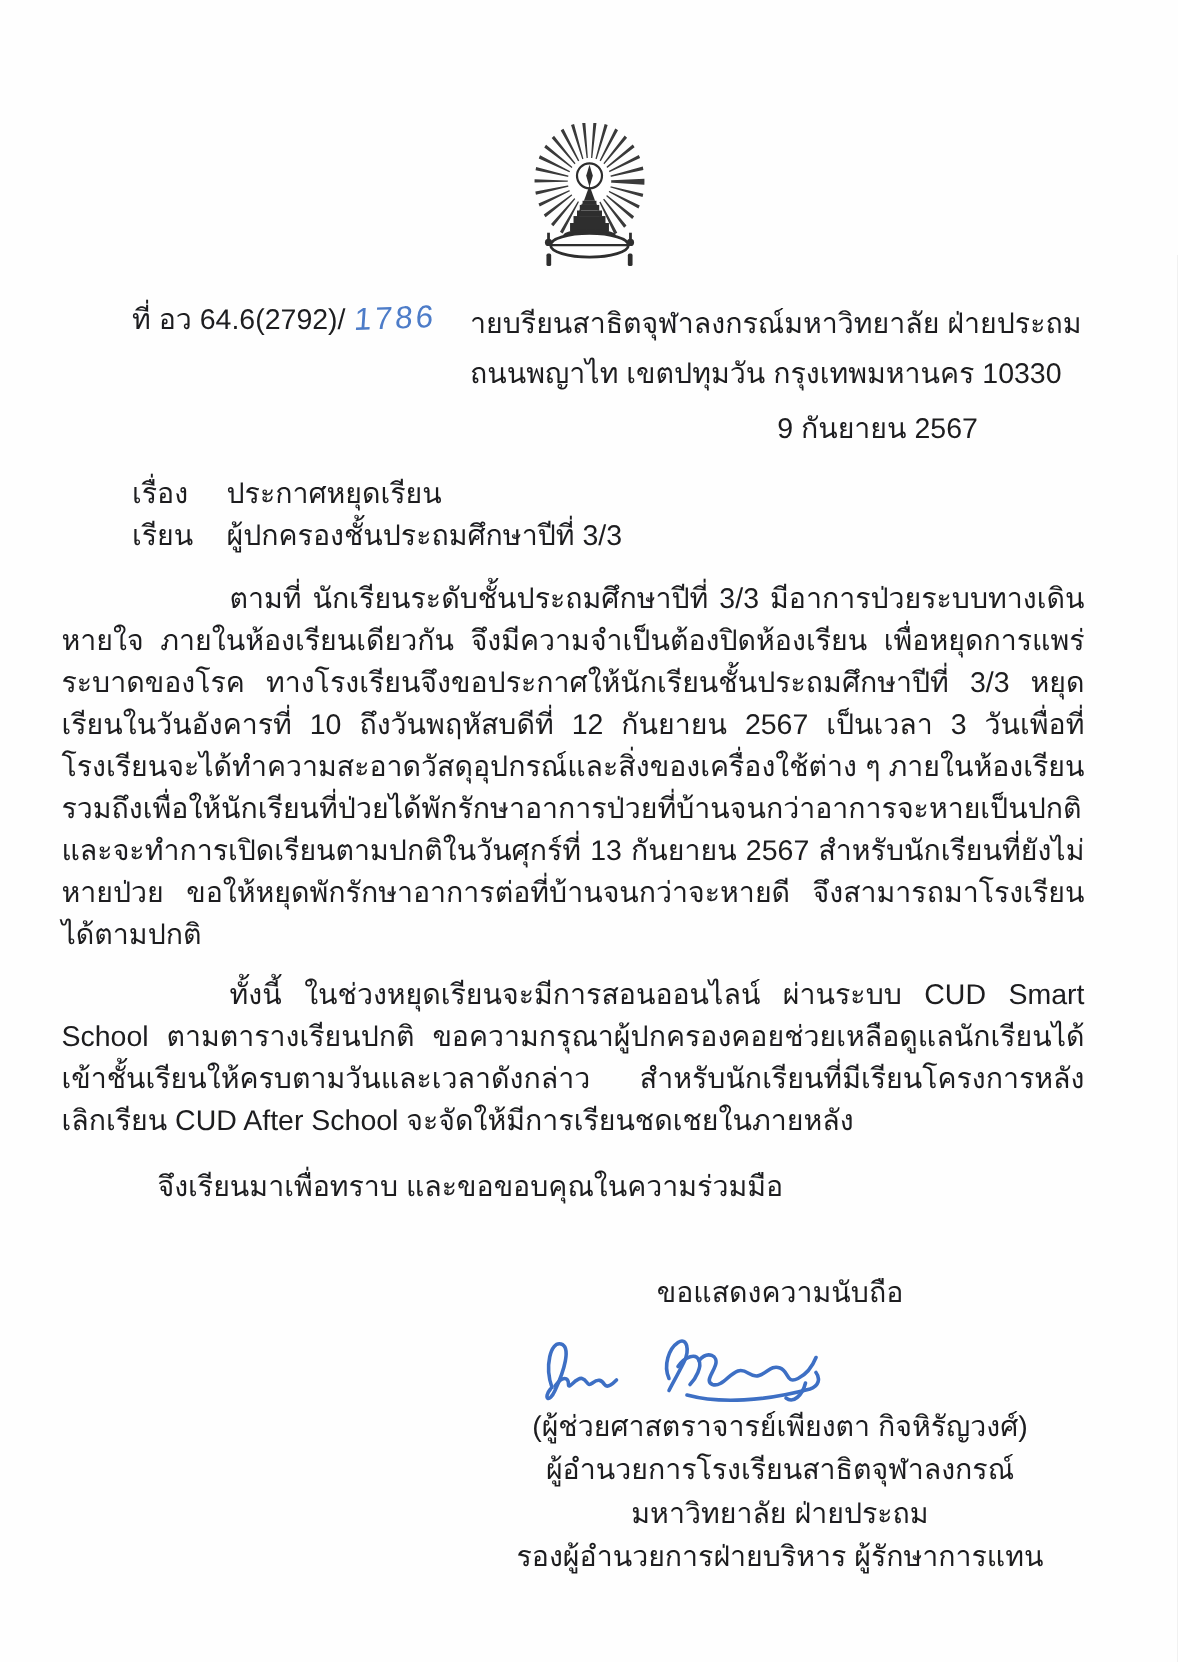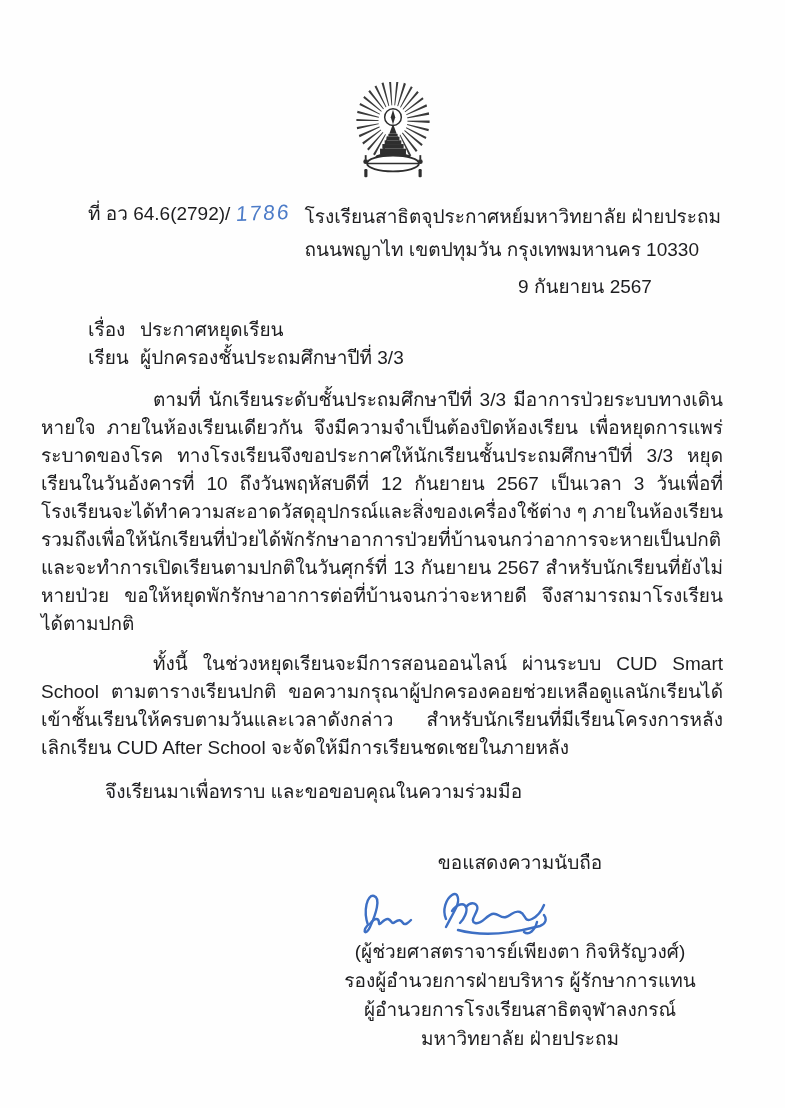--- a/index.html
+++ b/index.html
@@ -32,21 +32,21 @@
     margin-left:6px;
     font-weight:500;
   }
   .org{margin-left:auto;text-align:left;line-height:33px;}
   .date-line{
     padding-left:385px;
     margin-top:8px;
     line-height:26px;
     text-align:center;
   }
-  .kv{display:flex;padding-left:88px;line-height:28px;}
+  .kv{display:flex;padding-left:88px;line-height:28px;gap:11px;}
   .kv .k{width:52px;flex:0 0 52px;}
   .kv-subject{margin-top:16px;}
   .body-par{
     margin:14px 62px 0 41px;
     text-indent:112px;
     line-height:28px;
     text-align:justify;
   }
   .body-par.second{margin-top:12px;}
   .closing{
@@ -96,21 +96,21 @@
       <rect class="ink" x="14" y="94" width="3.4" height="9" rx="1.2"></rect>
       <rect class="ink" x="72.6" y="94" width="3.4" height="9" rx="1.2"></rect>
     </svg>
   </div>
 
   <div class="row-top">
     <div class="docnum">
       <span>ที่ อว 64.6(2792)/</span><span class="hand">1786</span>
     </div>
     <div class="org">
-      <div>โรงเรียนสาธิตจุประกาศหย์มหาวิทยาลัย ฝ่ายประถม</div>
+      <div>ายบรียนสาธิตจุฬาลงกรณ์มหาวิทยาลัย ฝ่ายประถม</div>
       <div>ถนนพญาไท เขตปทุมวัน กรุงเทพมหานคร 10330</div>
     </div>
   </div>
 
   <div class="date-line">9  กันยายน  2567</div>
 
   <div class="kv kv-subject">
     <span class="k">เรื่อง</span>
     <span>ประกาศหยุดเรียน</span>
   </div>
@@ -132,17 +132,17 @@
         <path d="M10 44 C5 30 9 13 16 15 C23 17 18 33 12 46 C8 55 4 51 9 45"></path>
         <path d="M12 43 C17 36 21 37 21 42 C21 46 26 37 30 38 C34 39 33 44 37 41 C41 38 43 39 45 42 C47 45 51 41 53 39"></path>
         <path d="M88 38 C84 29 88 18 94 14 C100 10 102 19 98 27 C94 35 90 42 88 46"></path>
         <path d="M94 30 C99 23 106 21 108 26 C110 30 106 38 102 42"></path>
         <path d="M108 26 C114 19 121 23 119 29 C117 35 112 40 117 42 C123 44 128 35 134 33 C140 31 142 38 148 36 C154 34 156 29 162 31 C168 33 166 42 174 38 C180 35 184 29 186 24"></path>
         <path d="M100 49 C122 55 152 53 182 45 C188 43 189 38 186 34"></path>
         <path d="M179 41 C177 49 171 55 166 51"></path>
       </g>
     </svg>
     <div>(ผู้ช่วยศาสตราจารย์เพียงตา  กิจหิรัญวงศ์)</div>
+    <div>ผู้อำนวยการโรงเรียนสาธิตจุฬาลงกรณ์มหาวิทยาลัย ฝ่ายประถม</div>
     <div>รองผู้อำนวยการฝ่ายบริหาร ผู้รักษาการแทน</div>
-    <div>ผู้อำนวยการโรงเรียนสาธิตจุฬาลงกรณ์มหาวิทยาลัย ฝ่ายประถม</div>
   </div>
 
 </div>
 
 </body></html>

